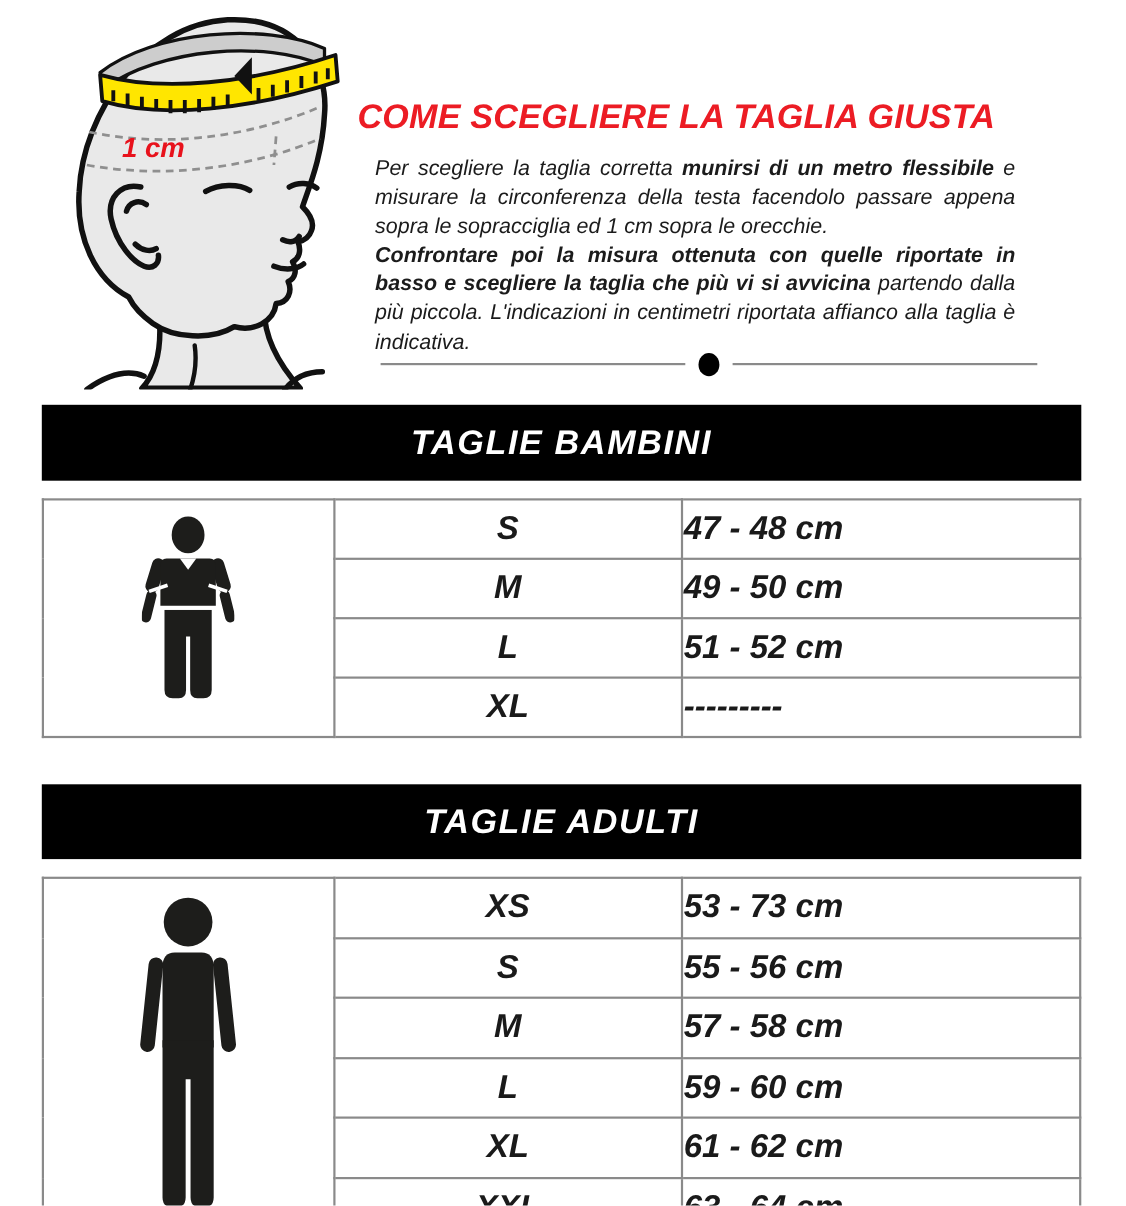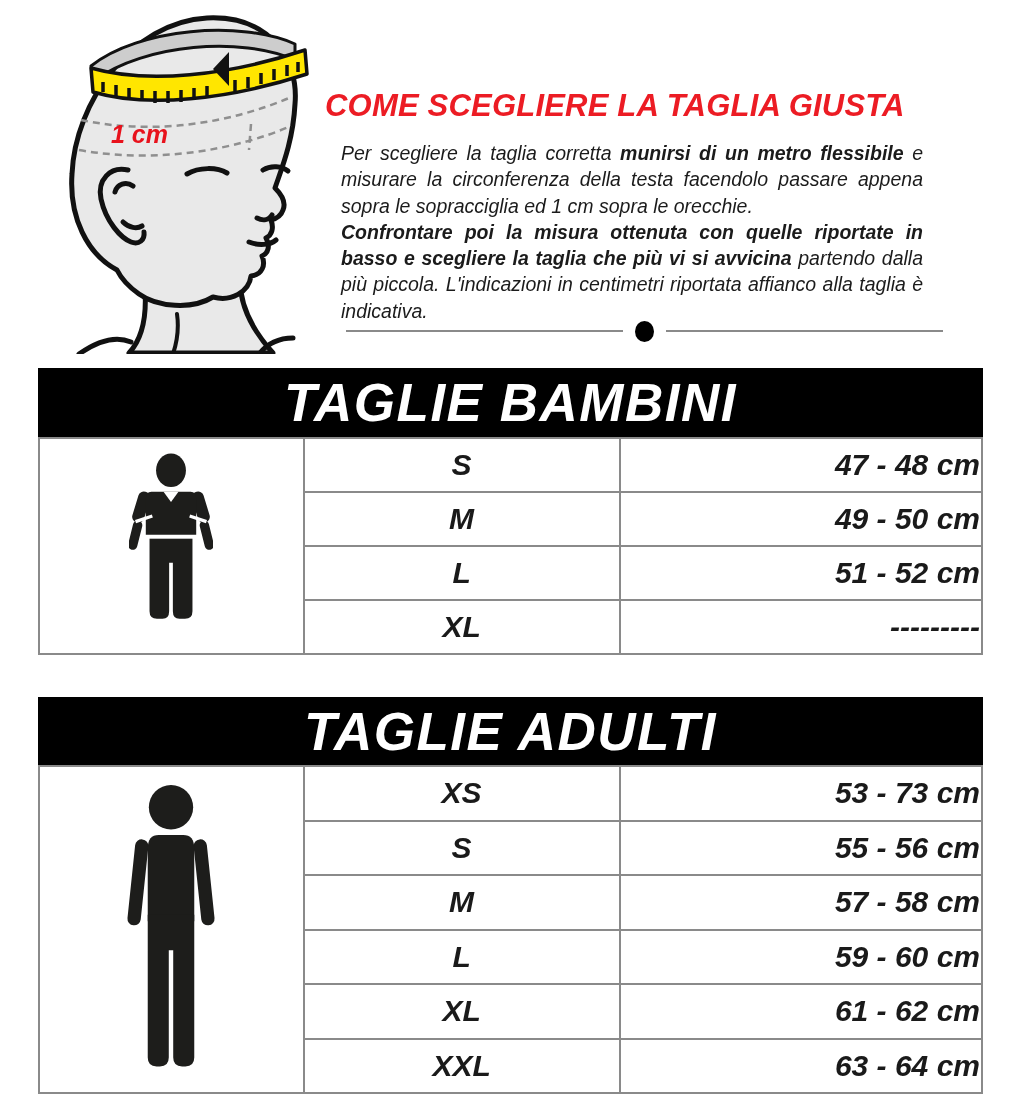--- a/index.html
+++ b/index.html
@@ -35,33 +35,33 @@
   .divider .dot {
     width: 19px; height: 21px; border-radius: 50%;
     background: #000; margin: 0 12px; flex: none;
   }
 
   
   .size-table { margin: 0 41px 0 38px; }
   .size-table.adults { margin-top: 42px; }
   .table-header {
     background: #000; color: #fff;
-    height: 69px; margin-bottom: 0;
+    height: 69px; margin-bottom: 16px;
     display: flex; align-items: center; justify-content: center;
-    font-size: 53px; font-weight: 700; letter-spacing: 1.5px;
+    font-size: 31px; font-weight: 700; letter-spacing: 1.5px;
   }
   .size-table.adults .table-header { height: 68px; }
   table.size-grid {
     width: 100%; border-collapse: collapse; table-layout: fixed;
     border: 2px solid #8a8a8a;
   }
   table.size-grid td { border: 2px solid #8a8a8a; }
   td.figure-cell { width: 28%; text-align: center; vertical-align: middle; }
   td.size-cell   { width: 33.5%; text-align: center; font-size: 30px; font-weight: 700; color: #1a1a1a; }
-  td.range-cell  { width: 38.5%; text-align: right; font-size: 30px; font-weight: 700; color: #1a1a1a; }
+  td.range-cell  { width: 38.5%; text-align: left; font-size: 30px; font-weight: 700; color: #1a1a1a; }
   .children .size-grid td { height: 50px; }
   .adults   .size-grid td { height: 50.5px; }
 </style>
 </head>
 <body>
 
 <div class="page">
 
   <div class="intro">
 

